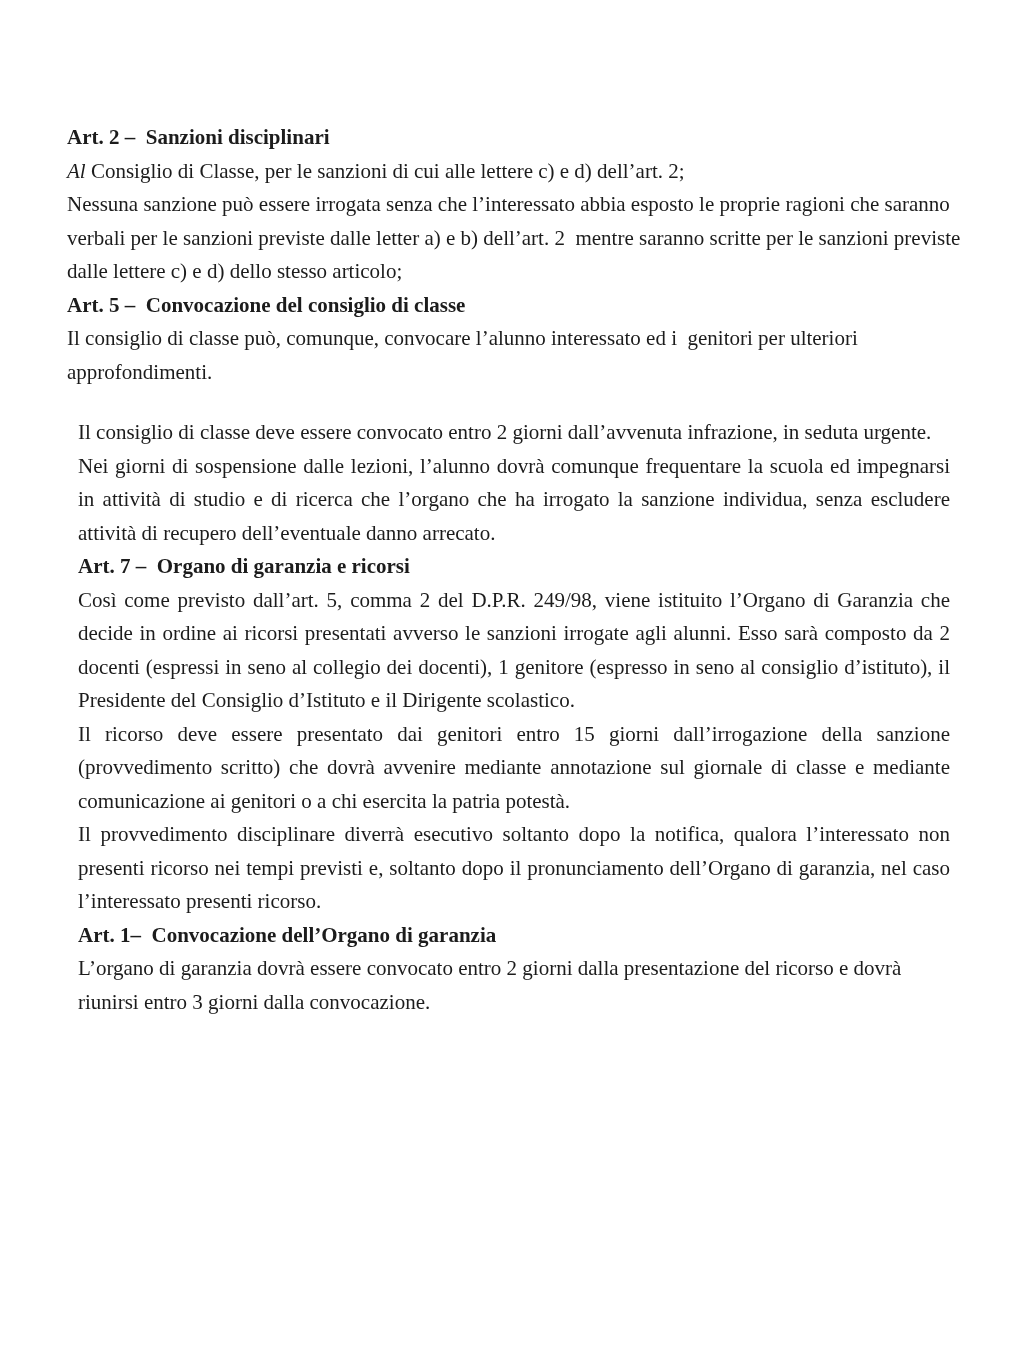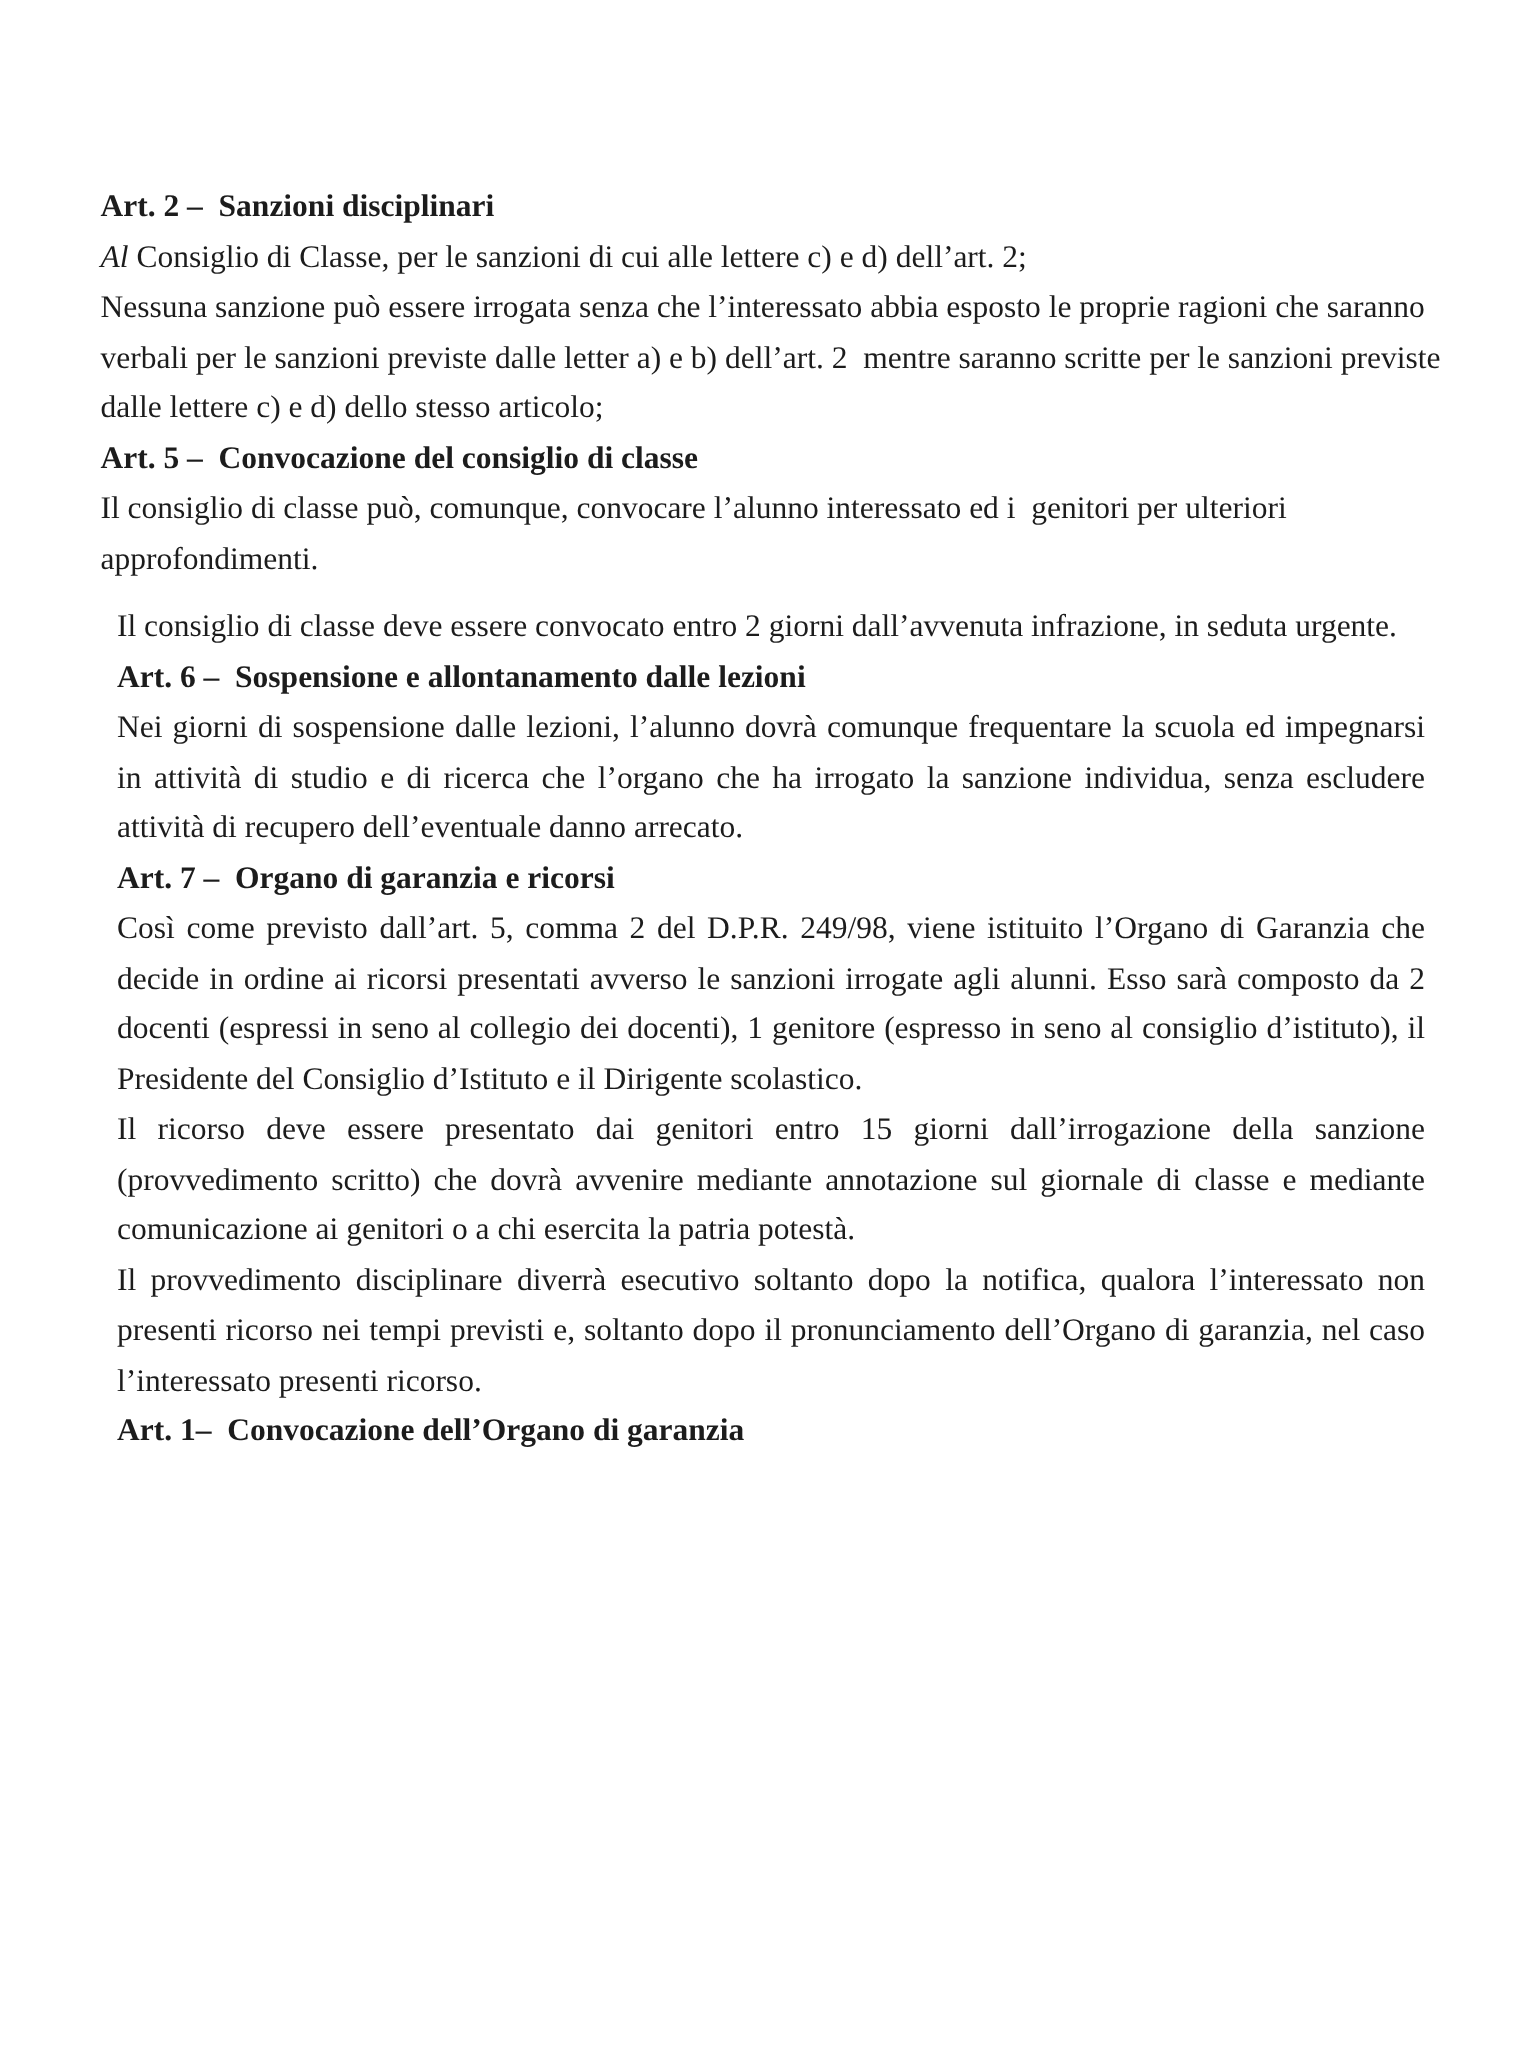--- a/index.html
+++ b/index.html
@@ -31,21 +31,21 @@
   .art-heading {
     font-weight: bold;
   }
   .justify {
     text-align: justify;
   }
   .lead-italic {
     font-style: italic;
   }
   .indented-block {
-    margin-top: 12px;
+    margin-top: 27px;
     padding-left: 11px;
     padding-right: 17px;
   }
   .page-number {
     position: absolute;
     top: 1286px;
     right: 44px;
     font-family: "Liberation Sans", "DejaVu Sans", sans-serif;
     font-size: 22px;
     line-height: 26px;
@@ -68,33 +68,33 @@
 
     <p class="art-heading">Art. 5 –  Convocazione del consiglio di classe</p>
 
 
     <p>Il consiglio di classe può, comunque, convocare l’alunno interessato ed i  genitori per ulteriori approfondimenti.</p>
 
     <div class="indented-block">
 
       <p class="justify">Il consiglio di classe deve essere convocato entro 2 giorni dall’avvenuta infrazione, in seduta urgente.</p>
 
-      <p class="art-heading">Art. 6 –  Sospensione e allontanamento dalle lezioni</p>
 
       <p class="justify">Nei giorni di sospensione dalle lezioni, l’alunno dovrà comunque frequentare la scuola ed impegnarsi in attività di studio e di ricerca che l’organo che ha irrogato la sanzione individua, senza escludere attività di recupero dell’eventuale danno arrecato.</p>
 
       <p class="art-heading">Art. 7 –  Organo di garanzia e ricorsi</p>
 
       <p class="justify">Così come previsto dall’art. 5, comma 2 del D.P.R. 249/98, viene istituito l’Organo di Garanzia che decide in ordine ai ricorsi presentati avverso le sanzioni irrogate agli alunni. Esso sarà composto da 2 docenti (espressi in seno al collegio dei docenti), 1 genitore (espresso in seno al consiglio d’istituto), il Presidente del Consiglio d’Istituto e il Dirigente scolastico.</p>
 
       <p class="justify">Il ricorso deve essere presentato dai genitori entro 15 giorni dall’irrogazione della sanzione (provvedimento scritto) che dovrà avvenire mediante annotazione sul giornale di classe e mediante comunicazione ai genitori o a chi esercita la patria potestà.</p>
 
       <p class="justify">Il provvedimento disciplinare diverrà esecutivo soltanto dopo la notifica, qualora l’interessato non presenti ricorso nei tempi previsti e, soltanto dopo il pronunciamento dell’Organo di garanzia, nel caso l’interessato presenti ricorso.</p>
 
       <p class="art-heading">Art. 1–  Convocazione dell’Organo di garanzia</p>
 
+      <p>L’organo di garanzia dovrà essere convocato entro 2 giorni dalla presentazione del ricorso e dovrà riunirsi entro 3 giorni dalla convocazione.</p>
 
     </div>
   </div>
 
   <div class="page-number">34</div>
 
 </div>
 
 </body></html>

